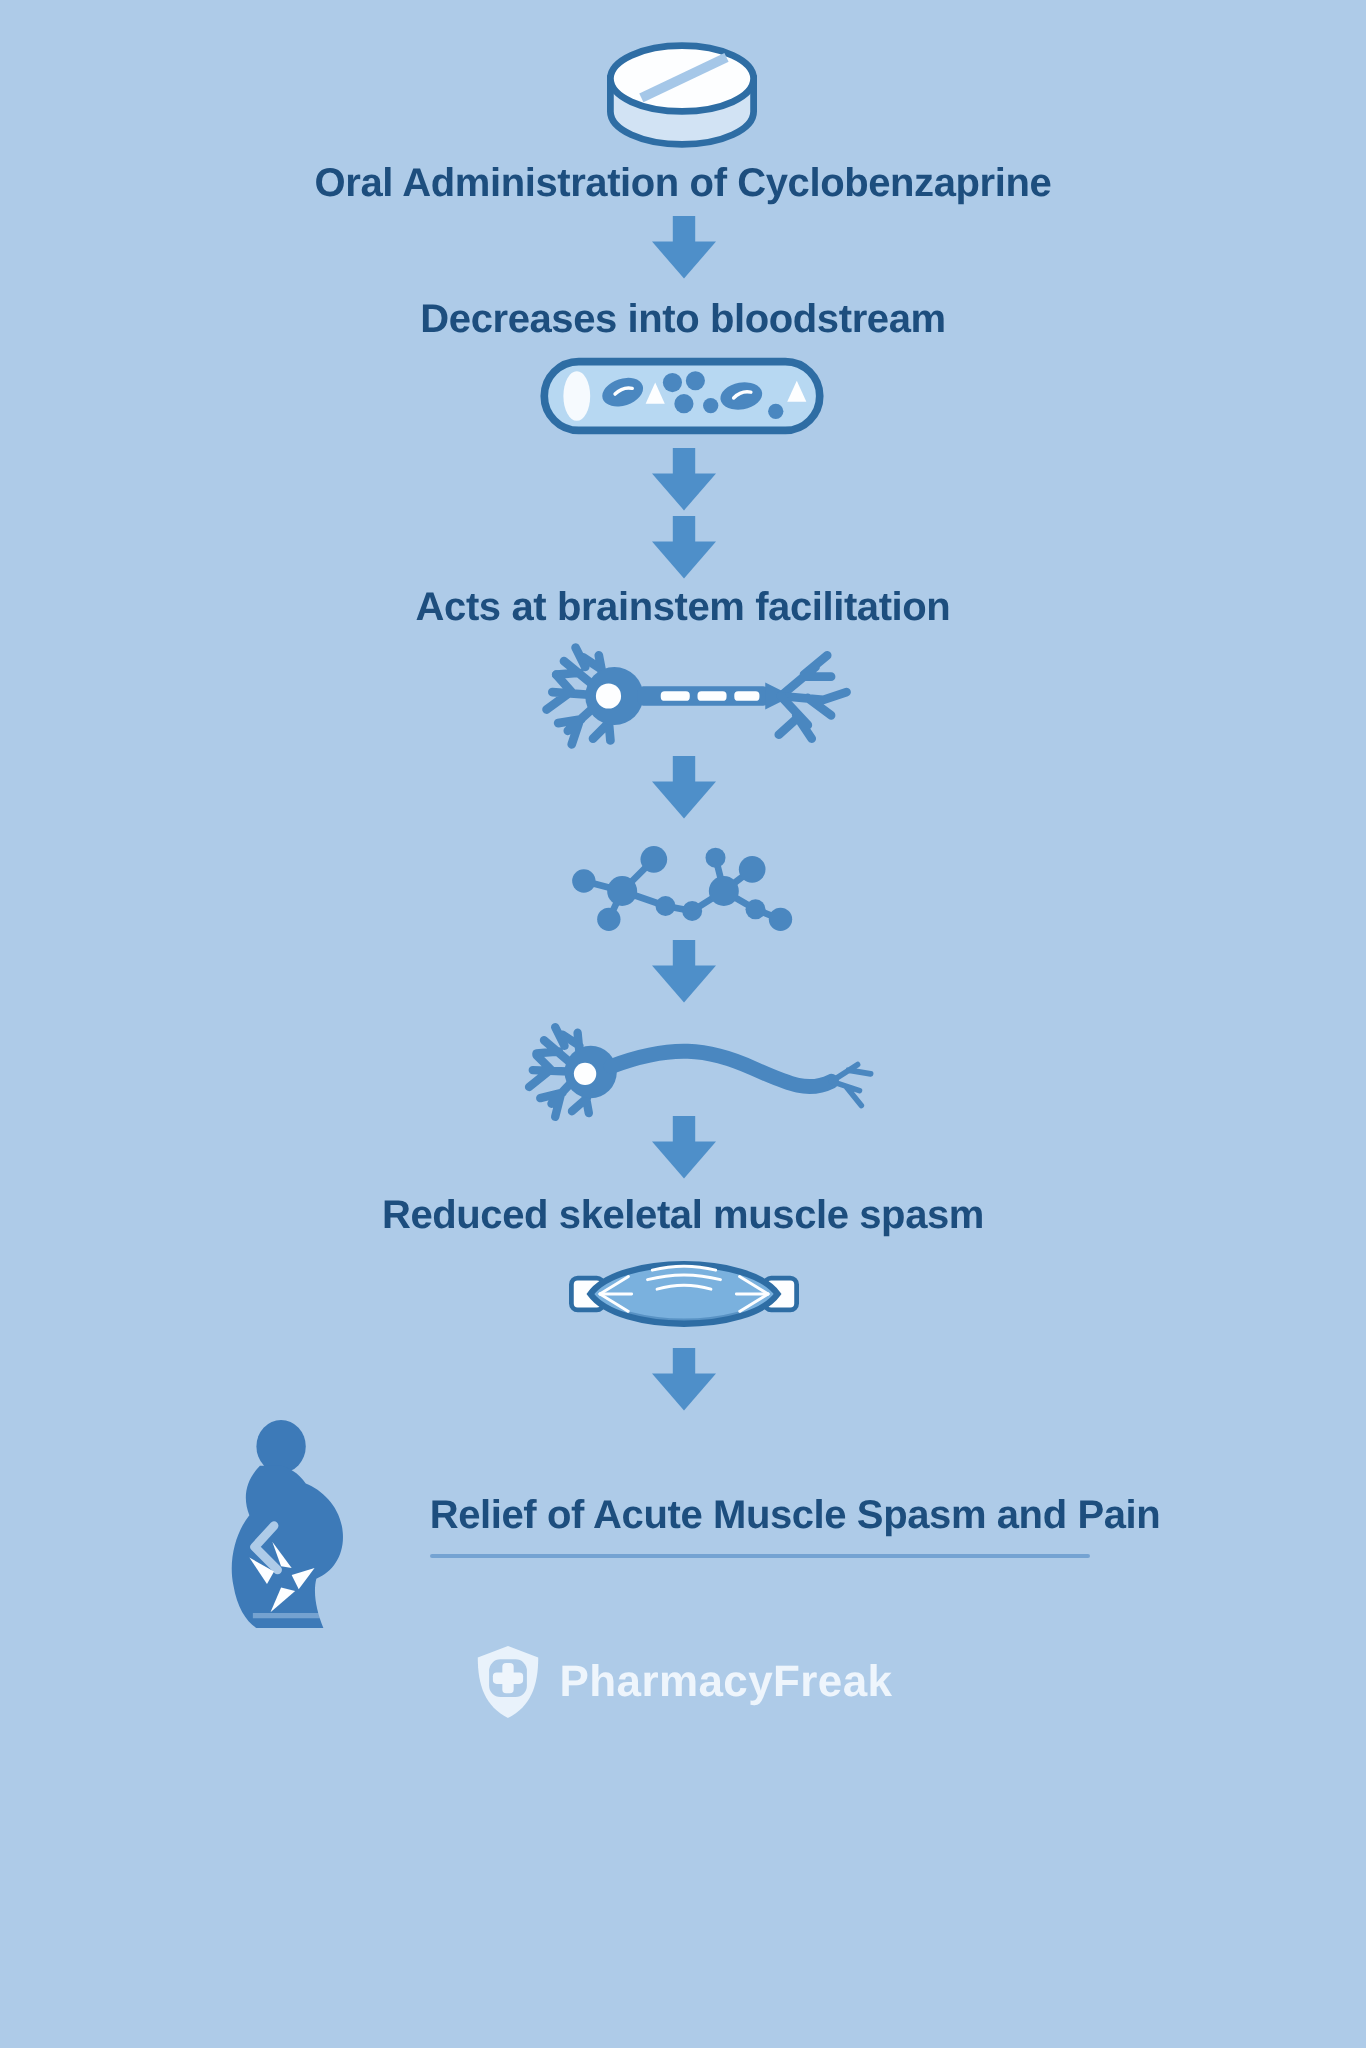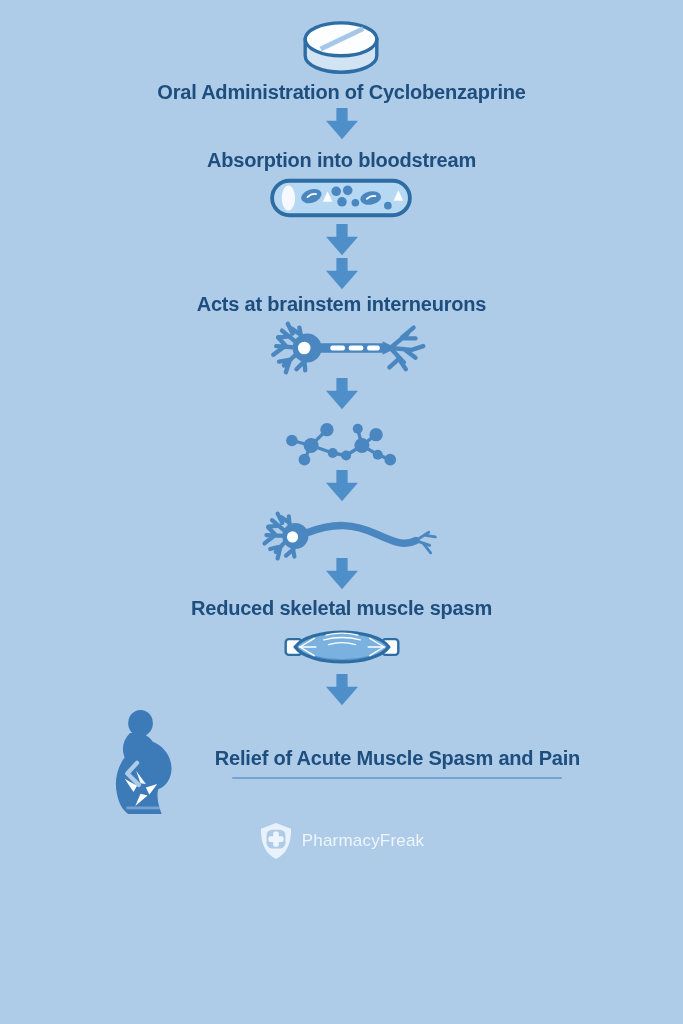--- a/index.html
+++ b/index.html
@@ -25,24 +25,24 @@
   .sf{fill:var(--white);stroke:var(--stroke);stroke-width:3.5;}
   .ln{stroke:var(--mid);stroke-width:4.5;stroke-linecap:round;fill:none;}
   .ln2{stroke:var(--mid);stroke-width:3;stroke-linecap:round;fill:none;}
   .bond{stroke:var(--mid);stroke-width:4;stroke-linecap:round;}
   .atom{fill:var(--mid);}
   .brainline{stroke:var(--stroke);stroke-width:2.4;fill:none;stroke-linecap:round;}
   .wstripe{stroke:var(--white);stroke-width:1.8;fill:none;stroke-linecap:round;}
   .mt-pill{margin-top:18px;} .mt-2{margin-top:2px;} .mt-4{margin-top:4px;}
   .mt-8{margin-top:8px;} .mt-0{margin-top:0;} .mt-6{margin-top:6px;} .mt-n6{margin-top:-6px;}
   .final-row{display:flex;align-items:center;gap:14px;margin-top:4px;}
-  .final-text{display:flex;flex-direction:column;align-items:center;}
+  .final-text{display:flex;flex-direction:column;}
   .underline{width:330px;height:2px;background:#6699cc;margin-top:7px;border-radius:1px;opacity:.8;}
   .footer{display:flex;align-items:center;gap:9px;margin-top:8px;}
-  .brand{color:var(--footerink);font-weight:400;font-size:17px;letter-spacing:.2px;}
+  .brand{color:var(--footerink);font-weight:700;font-size:22px;letter-spacing:.2px;}
 </style>
 </head>
 <body>
 
 <div class="col">
 
   <div class="step mt-pill">
     <svg width="104" height="60" viewBox="0 0 104 62">
       <path d="M15,22 v17 a37,17 0 0 0 74,0 v-17 Z" fill="var(--pillside)" stroke="var(--stroke)" stroke-width="3.5"></path>
       <ellipse cx="52" cy="22" rx="37" ry="17" class="sf"></ellipse>
@@ -52,21 +52,21 @@
   </div>
 
   <div class="arrow mt-4">
     <svg width="42" height="32" viewBox="0 0 44 40">
         <rect x="15" y="0" width="14" height="17" fill="var(--arrow)"></rect>
         <polygon points="2,16 42,16 22,39" fill="var(--arrow)"></polygon>
       </svg>
   </div>
 
   <div class="step mt-8">
-    <div class="label">Absorption into bloodstream</div>
+    <div class="label">Decreases into bloodstream</div>
     <svg class="mt-4" width="150" height="44" viewBox="0 0 150 46">
       <rect x="3" y="5" width="144" height="36" rx="18" fill="var(--light)" stroke="var(--stroke)" stroke-width="4"></rect>
       <ellipse cx="20" cy="23" rx="7" ry="13" fill="var(--white)" opacity="0.9"></ellipse>
       <g fill="var(--mid)">
         <ellipse cx="44" cy="21" rx="11" ry="7" transform="rotate(-18 44 21)"></ellipse>
         <ellipse cx="106" cy="23" rx="11" ry="7" transform="rotate(-10 106 23)"></ellipse>
         <circle cx="70" cy="16" r="5"></circle>
           <circle cx="82" cy="15" r="5"></circle>
         <circle cx="76" cy="27" r="5"></circle>
           <circle cx="90" cy="28" r="4"></circle>
@@ -90,21 +90,21 @@
 
 
   <div class="arrow mt-2">
     <svg width="42" height="32" viewBox="0 0 44 40">
         <rect x="15" y="0" width="14" height="17" fill="var(--arrow)"></rect>
         <polygon points="2,16 42,16 22,39" fill="var(--arrow)"></polygon>
       </svg>
   </div>
 
   <div class="step mt-2">
-    <div class="label">Acts at brainstem interneurons</div>
+    <div class="label">Acts at brainstem facilitation</div>
     <svg class="mt-2" width="195" height="60" viewBox="0 0 195 62">
       <path class="ln" d="M58,31 L36,13 M44,19 L32,20 M47,16 L42,6"></path>
       <path class="ln" d="M58,31 L30,29 M40,29 L32,20 M38,30 L27,38"></path>
       <path class="ln" d="M58,31 L38,49 M45,43 L33,45 M44,44 L40,56"></path>
       <path class="ln" d="M58,31 L54,10 M55,17 L46,11"></path>
       <path class="ln" d="M58,31 L60,54 M59,45 L51,53"></path>
       <circle cx="62" cy="31" r="15" fill="var(--mid)"></circle>
       <circle cx="59" cy="31" r="6.5" fill="var(--white)"></circle>
       <rect x="74" y="26" width="68" height="10" rx="3" fill="var(--mid)"></rect>
       <g fill="var(--white)">

